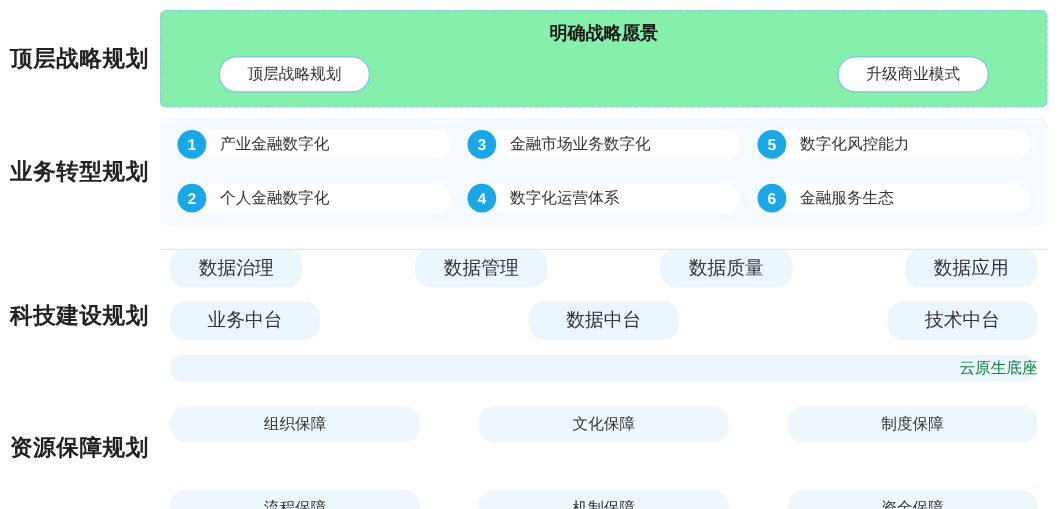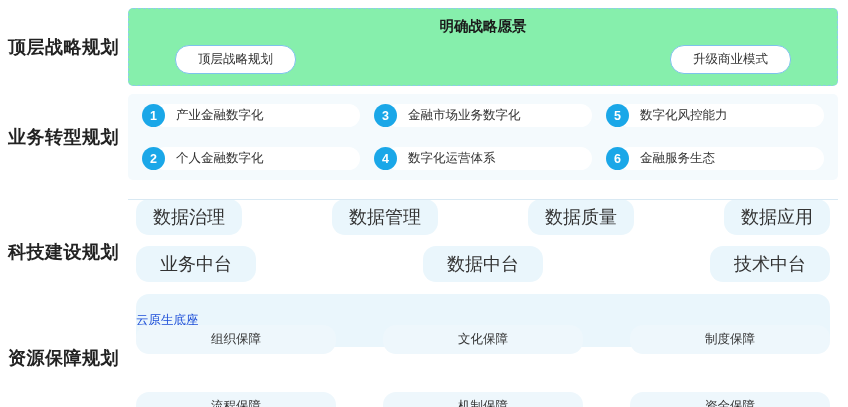--- a/index.html
+++ b/index.html
@@ -150,36 +150,36 @@
   .tech-line {
     display: flex;
     justify-content: space-between;
     padding: 0 8px;
   }
   .tech-line.first { margin-top: 12px; }
   .tech-line.second { margin-top: 11px; }
   .tag {
     background: #eaf6fc;
     border-radius: 13px;
-    font-size: 18px;
+    font-size: 15px;
     color: #333333;
     padding: 6px 0;
     width: 106px;
     text-align: center;
     box-sizing: border-box;
   }
   .tag.wide { width: 120px; }
   .tech-full {
     margin: 12px 8px 0 8px;
     background: #eaf6fc;
     border-radius: 13px;
     font-size: 12.5px;
-    color: #1d4ed8;
-    padding: 18px 0;
-    text-align: left;
+    color: #15803d;
+    padding: 2px 0;
+    text-align: right;
   }
 
   
   #row-resource { top: 318px; height: 80px; }
   .resource-box {
     height: 76px;
     margin-right: 10px;
     display: flex;
     flex-direction: column;
     justify-content: center;

